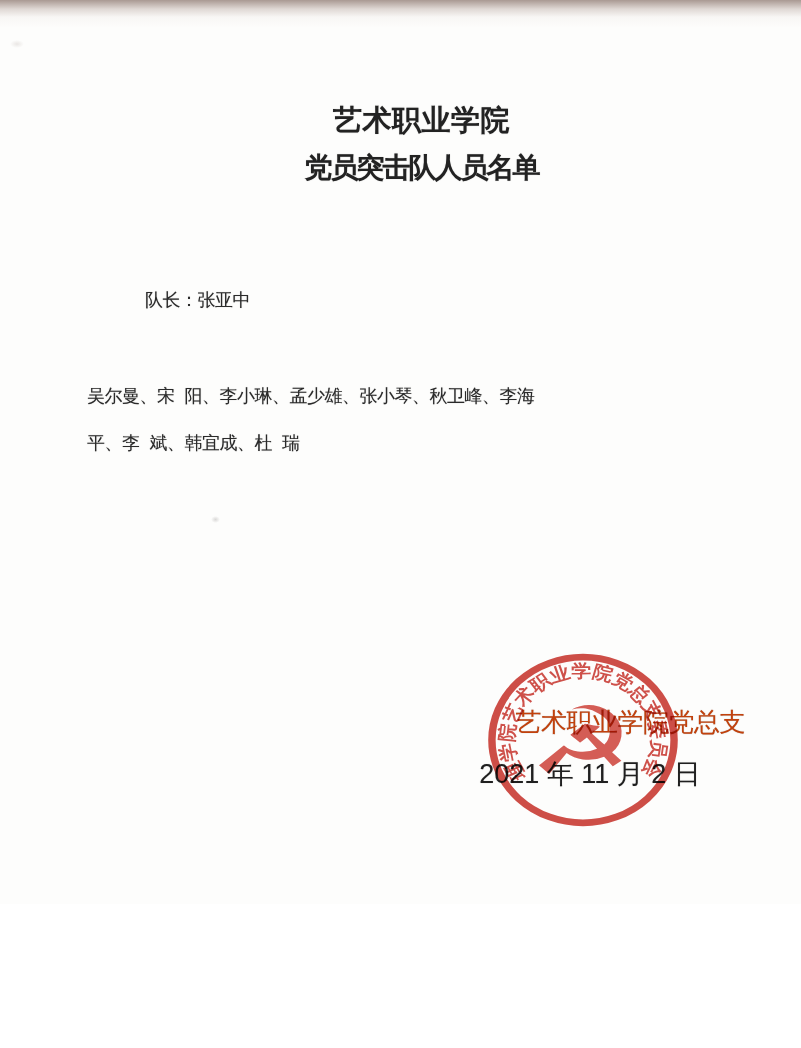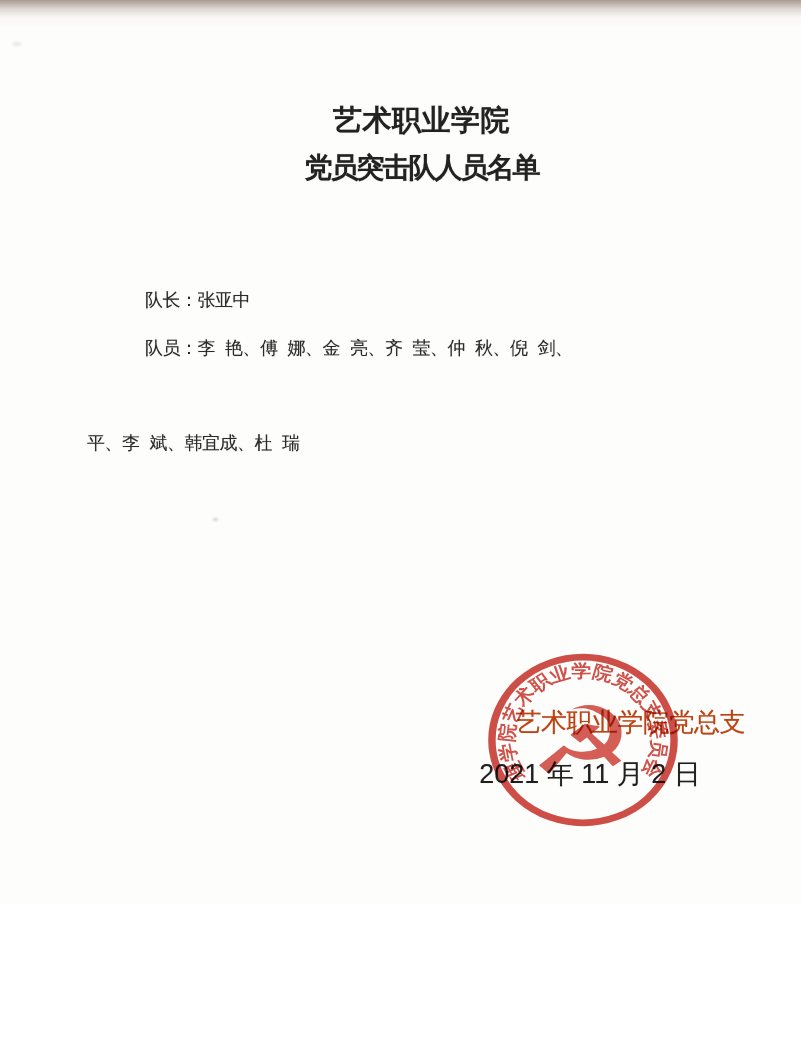--- a/index.html
+++ b/index.html
@@ -96,21 +96,21 @@
 <body>
 
 <div class="page">
 
   <div class="scan-edge"></div>
 
   <h1 class="title t1">艺术职业学院</h1>
   <h2 class="title t2">党员突击队人员名单</h2>
 
   <p class="bodyline leader indent">队长：张亚中</p>
-  <p class="bodyline m1 indent">队员：李 艳、傅 娜、金 亮、齐 莹、仲 秋、倪 剑、</p>
+  <p class="bodyline m2">吴尔曼、宋 阳、李小琳、孟少雄、张小琴、秋卫峰、李海</p>
   <p class="bodyline m3">平、李 斌、韩宜成、杜 瑞</p>
 
   <p class="sig">艺术职业学院党总支</p>
   <p class="date">2021 年 11 月 2 日</p>
 
   <svg class="seal" viewBox="0 0 200 200" preserveAspectRatio="none" xmlns="http://www.w3.org/2000/svg">
     <circle class="ring" cx="100" cy="100" r="92" fill="none" stroke="#c4231b" stroke-width="7.5"></circle>
     <path id="sealArc" d="M 42.7,140.2 A 70,70 0 1 1 157.3,140.2" fill="none"></path>
     <text class="ringtext" fill="#c4231b">
       <textPath href="#sealArc" startOffset="0" textLength="302" lengthAdjust="spacingAndGlyphs">理学院艺术职业学院党总支委员会</textPath>

